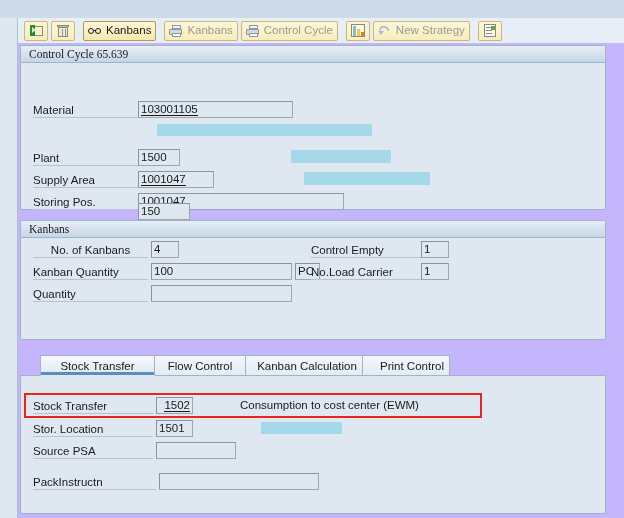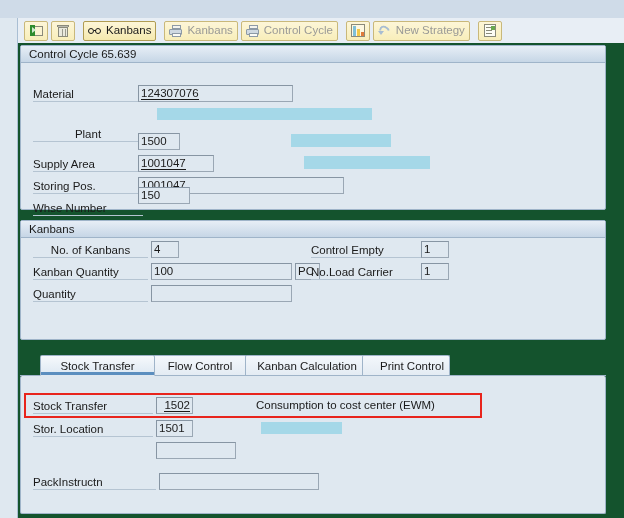--- a/index.html
+++ b/index.html
@@ -6,21 +6,21 @@
   html, body {
     margin: 0; padding: 0;
     width: 624px; height: 518px;
     overflow: hidden;
     background: #dfe8f0;
     font-family: "Liberation Sans", sans-serif;
   }
   #app {
     position: relative;
     width: 624px; height: 518px;
-    background: #14532d;
+    background: #c4b5fd;
   }
 
   
   .topstrip {
     position: absolute; left: 0; top: 0; width: 624px; height: 18px;
     background: #cfdbe8;
   }
   .leftrail {
     position: absolute; left: 0; top: 0; width: 18px; height: 518px;
     background: #dfe8f0;
@@ -163,20 +163,21 @@
     border-radius: 2px;
   }
   .panel-head {
     height: 17px;
     background: linear-gradient(to bottom,#e7eef6,#c6d6e6);
     border-bottom: 1px solid #9fb4c9;
     font-size: 11.5px;
     color: #1a1a1a;
     display: flex; align-items: center;
     padding-left: 8px;
+    font-family: Liberation Serif, serif;
   }
   .panel-body { position: relative; width: 100%; }
 
   
   .lbl-f {
     position: absolute;
     font-size: 11.5px;
     color: #1a1a1a;
     white-space: nowrap;
     border-bottom: 1px solid #b5c4d2;
@@ -332,30 +333,30 @@
           <span class="ln l3"></span>
           <span class="sq"></span>
       </span>
     </div>
 
 
   </div>
 
   <div class="panel" style="left:20px; top:45px; width:586px; height:165px;">
     <div class="panel-head">Control Cycle 65.639</div>
-    <div class="panel-body" style="height:146px;">
+    <div class="panel-body" style="height:146px;margin-top:16px;">
 
       <div class="lbl-f" style="left:12px; top:24px; width:110px;">Material</div>
       <div class="fld" style="left:117px; top:22px; width:155px;">
-        <span class="uline">124307076</span>
+        <span class="uline">103001105</span>
       </div>
 
       <div class="redact" style="left:136px; top:45px; width:215px; height:12px;"></div>
 
-      <div class="lbl-f" style="left:12px; top:64px; width:110px;text-align:center;">Plant</div>
+      <div class="lbl-f" style="left:12px; top:72px; width:110px;">Plant</div>
       <div class="fld" style="left:117px; top:70px; width:42px;">
         <span>1500</span>
       </div>
       <div class="redact" style="left:270px; top:71px; width:100px; height:13px;"></div>
 
       <div class="lbl-f" style="left:12px; top:94px; width:110px;">Supply Area</div>
       <div class="fld" style="left:117px; top:92px; width:76px;">
         <span class="uline">1001047</span>
       </div>
       <div class="redact" style="left:283px; top:93px; width:126px; height:13px;"></div>
@@ -425,28 +426,29 @@
   </div>
   <div class="tabline"></div>
 
   <div class="panel" style="left:20px; top:376px; width:586px; height:138px; border-top:none; background:#dfe8f0;">
     <div class="panel-body" style="height:136px;">
 
       <div class="lbl-f" style="left:12px; top:23px; width:120px;">Stock Transfer</div>
       <div class="fld" style="left:135px; top:21px; width:37px;text-align:right;">
         <span class="uline">1502</span>
       </div>
-      <div class="statictxt" style="left:235px; top:23px;">Consumption to cost center (EWM)</div>
+      <div class="statictxt" style="left:219px; top:23px;">Consumption to cost center (EWM)</div>
 
       <div class="lbl-f" style="left:12px; top:46px; width:120px;">Stor. Location</div>
       <div class="fld" style="left:135px; top:44px; width:37px;">
         <span>1501</span>
       </div>
       <div class="redact" style="left:240px; top:46px; width:81px; height:12px;"></div>
 
+      <div class="lbl-f" style="left:12px; top:68px; width:120px;">Source PSA</div>
       <div class="fld" style="left:135px; top:66px; width:80px;">
         <span></span>
       </div>
 
       <div class="lbl-f" style="left:12px; top:99px; width:123px;">PackInstructn</div>
       <div class="fld" style="left:138px; top:97px; width:160px;">
         <span></span>
       </div>
 
     </div>

